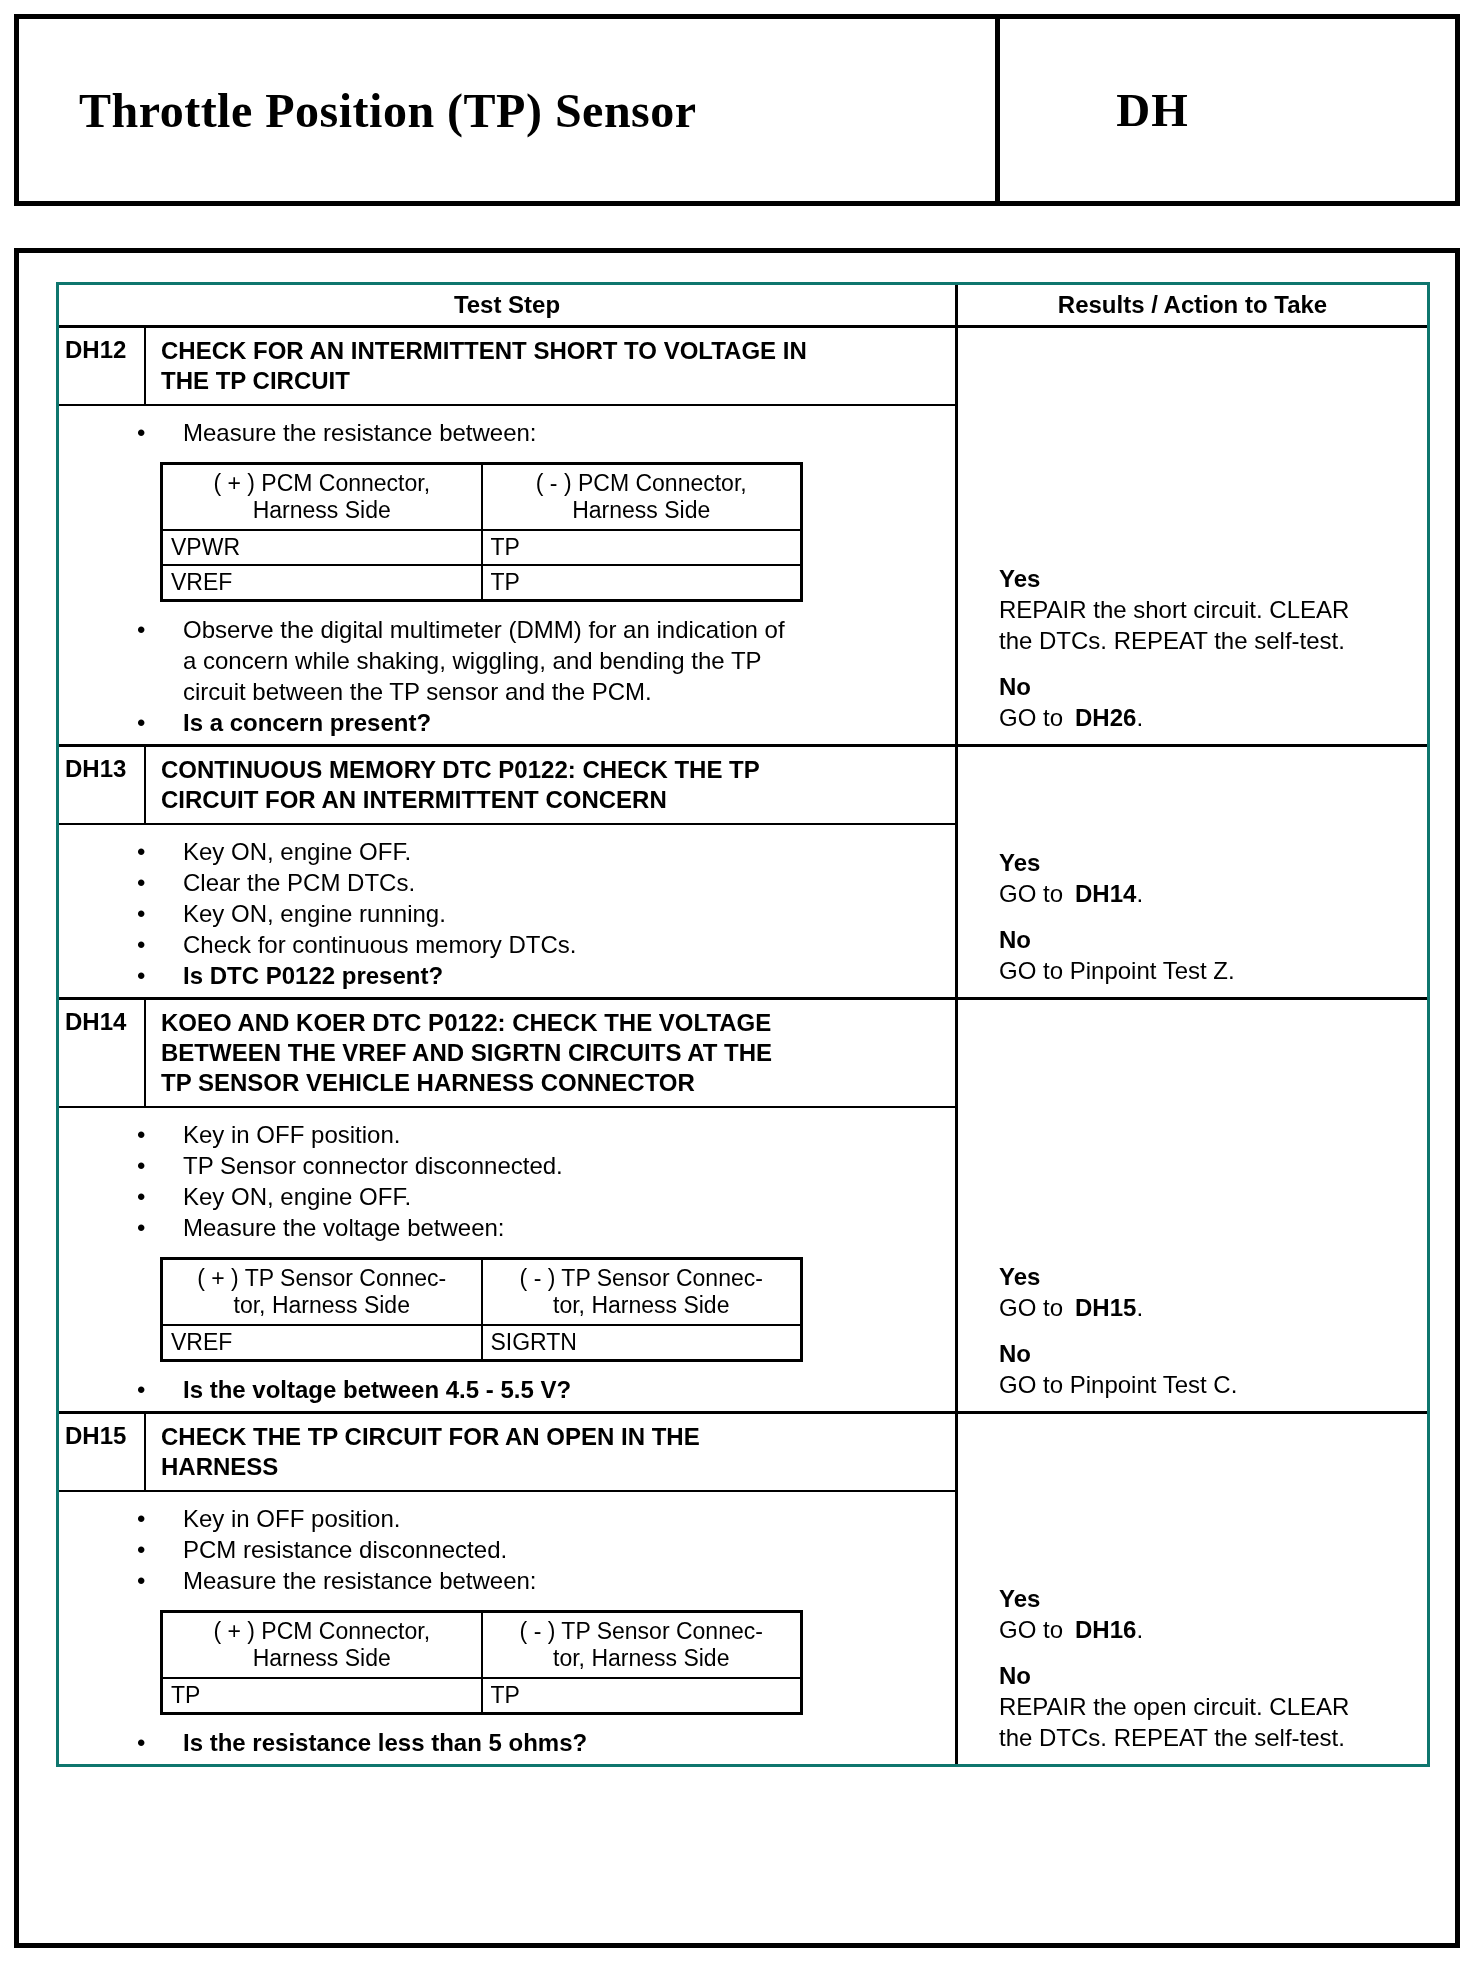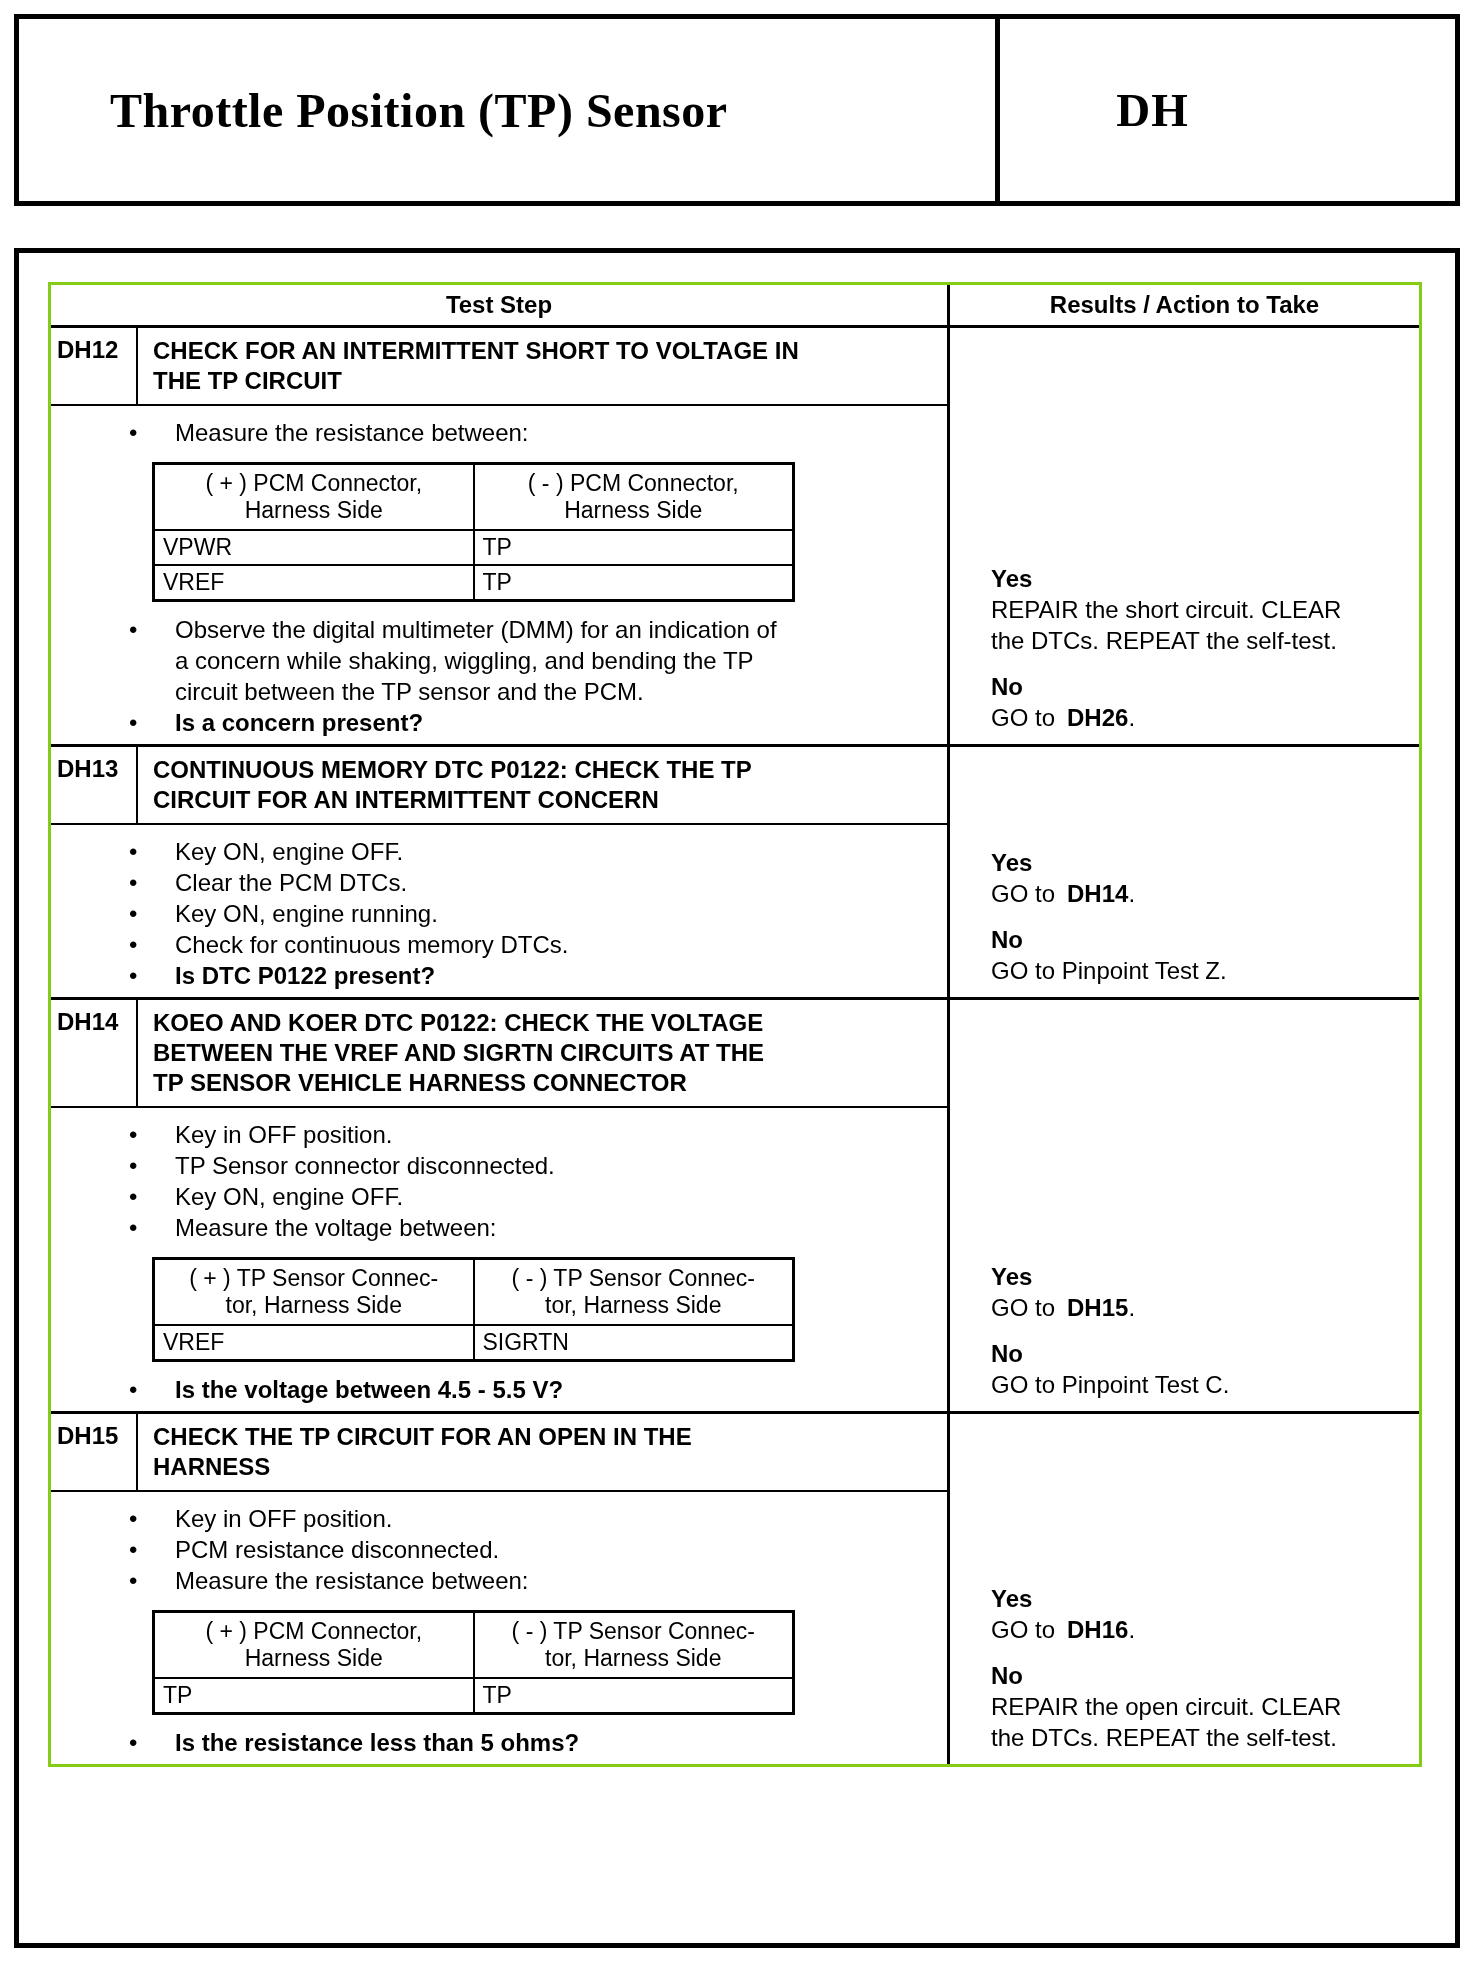--- a/index.html
+++ b/index.html
@@ -8,40 +8,40 @@
     position:relative; width:1472px; height:1974px;
     background:#ffffff; color:#000;
     font-family:"Liberation Sans","DejaVu Sans",sans-serif;
     overflow:hidden;
   }
   
   .header-box {
     position:absolute; left:14px; top:14px; width:1446px; height:192px;
     border:5px solid #000; display:flex;
   }
-  .header-title-cell { flex:1; display:flex; align-items:center; padding-left:91px; }
+  .header-title-cell { flex:1; display:flex; align-items:center; padding-left:60px; }
   .header-title {
     font-family:"Liberation Serif","DejaVu Serif",serif;
     font-weight:bold; font-size:48px; letter-spacing:.5px;
   }
   .header-code-cell {
     width:460px; border-left:5px solid #000;
     display:flex; align-items:center; justify-content:center; padding-right:150px;
   }
   .header-code {
     font-family:"Liberation Serif","DejaVu Serif",serif;
     font-weight:bold; font-size:47px; letter-spacing:1px;
   }
   
   .outer-box {
     position:absolute; left:14px; top:248px; width:1446px; height:1700px;
     border:5px solid #000;
   }
   
-  .ppt { position:absolute; left:29px; top:29px; width:1374px; border:3px solid #84cc16; }
+  .ppt { position:absolute; left:37px; top:29px; width:1374px; border:3px solid #0f766e; }
   .row { display:flex; }
   .col-left { width:899px; border-right:3px solid #000; }
   .col-right { flex:1; }
   .thead { height:40px; }
   .thead .col-left, .thead .col-right {
     display:flex; align-items:center; justify-content:center;
     font-weight:bold; font-size:24px;
   }
   .step-row { border-top:3px solid #000;gap:28px; }
   .h12 { min-height:415px; } .h13 { min-height:237px; }

